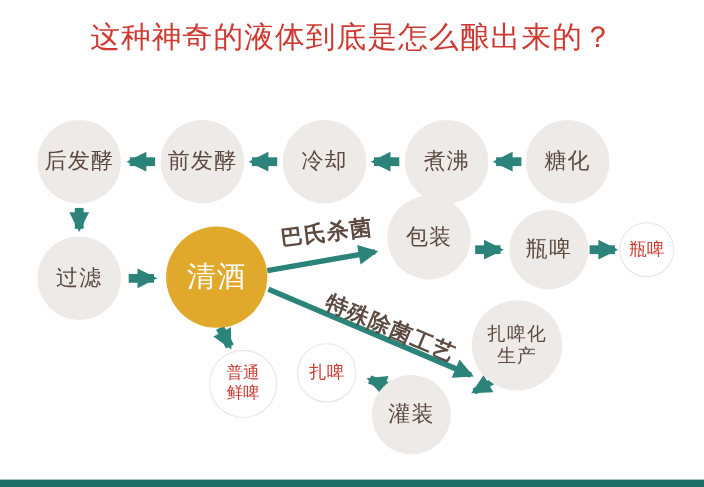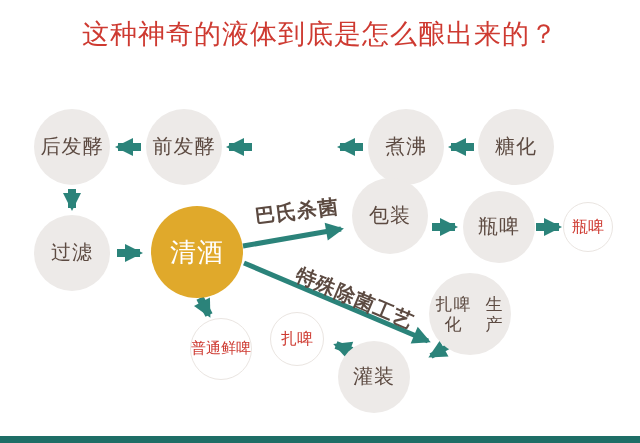--- a/index.html
+++ b/index.html
@@ -12,21 +12,21 @@
   .ar{stroke:var(--arrow,#2b837a);fill:none}
   #ah path{fill:var(--arrow,#2b837a)}
   .node{position:absolute;z-index:2;border-radius:50%;display:flex;align-items:center;
     justify-content:center;text-align:center;background:var(--node-fill,#edeae8);
     color:var(--node-text,#5c4a41);font-weight:normal;font-size:20px;line-height:1.18;
     letter-spacing:1px}
   .node.gold{background:var(--highlight-fill,#e0a92b);color:var(--highlight-text,#fff);font-size:26px}
   .node.out{background:#fff;border:1px solid #eae5e1;color:var(--output-text,#ce3a31);font-size:16px;letter-spacing:0}
   .node.two{font-size:17px}
   .node.out-two{font-size:15px}
-  .stack{display:flex;flex-direction:row}
+  .stack{display:flex;flex-direction:column}
   .stack span{display:block}
   .edge-label{position:absolute;z-index:3;font-weight:bold;color:var(--node-text,#5c4a41);
     font-size:20px;letter-spacing:1px;text-align:center;white-space:nowrap}
   .footer-bar{position:absolute;left:0;right:0;bottom:0;height:7px;background:var(--footer-bar,#1e6e66);z-index:4}
 </style>
 </head>
 <body>
 
 <div class="stage">
 
@@ -51,20 +51,23 @@
     <line class="ar" stroke-width="6" x1="449" y1="346" x2="431" y2="356" marker-end="url(#ah)"></line>
     <line class="ar" stroke-width="5" x1="243" y1="246" x2="341" y2="229" marker-end="url(#ah)"></line>
     <line class="ar" stroke-width="5" x1="244" y1="263" x2="428" y2="341" marker-end="url(#ah)"></line>
   </svg>
 
   <div class="node" style="left:34px;top:109px;width:76px;height:76px">
     <span>后发酵</span>
   </div>
   <div class="node" style="left:146px;top:109px;width:76px;height:76px">
     <span>前发酵</span>
+  </div>
+  <div class="node" style="left:257px;top:109px;width:76px;height:76px">
+    <span>冷却</span>
   </div>
   <div class="node" style="left:368px;top:109px;width:76px;height:76px">
     <span>煮沸</span>
   </div>
   <div class="node" style="left:34px;top:215px;width:76px;height:76px">
     <span>过滤</span>
   </div>
 
   <div class="node" style="left:478px;top:109px;width:76px;height:76px">
     <span>糖化</span>

